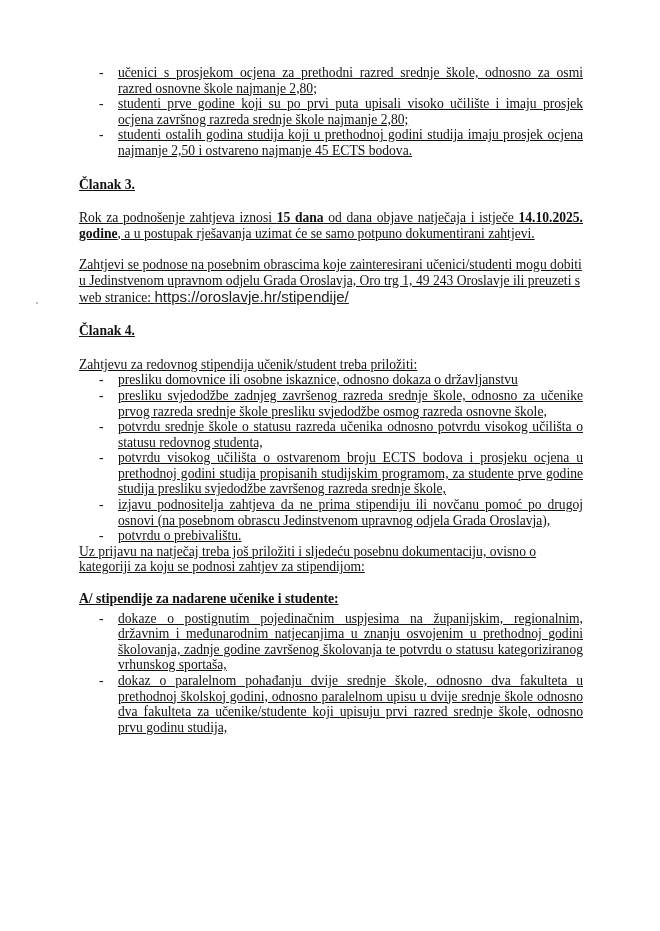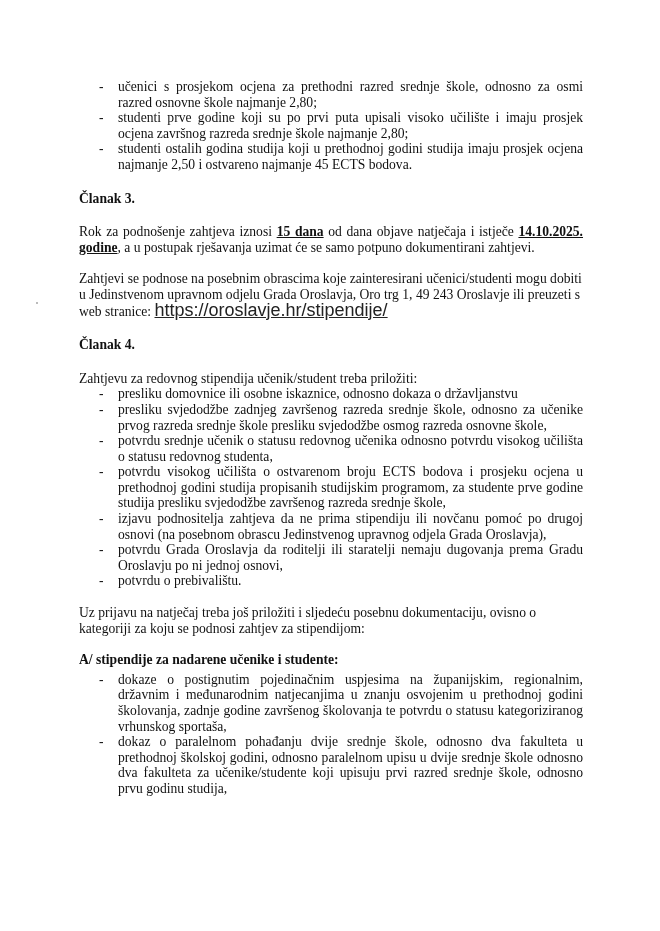--- a/index.html
+++ b/index.html
@@ -13,22 +13,23 @@
       position: relative;
       overflow: hidden;
       font-family: "Liberation Serif", "DejaVu Serif", serif;
       color: #111111;
       font-size: 13.6px;
       line-height: 15.6px;
     }
     .page {
       position: absolute;
       left: 79px;
-      top: 79px;
+      top: 65px;
       width: 504px;
+      text-decoration: underline;
     }
     ul.dash {
       list-style: none;
       margin: 0;
       padding: 0 0 0 39px;
     }
     ul.dash li {
       position: relative;
       text-align: justify;
     }
@@ -42,21 +43,21 @@
       margin: 0;
     }
     .justify { text-align: justify; }
     .heading {
       text-align: left;
       font-weight: bold;
       margin: 18px 0 18px 0;
     }
     .para { margin-bottom: 16px; }
     .ub { font-weight: bold; text-decoration: underline; }
-    .link { font-family: "Liberation Sans", "DejaVu Sans", sans-serif; font-size: 18px; text-decoration: underline; color: #222; }
+    .link { font-family: "Liberation Sans", "DejaVu Sans", sans-serif; font-size: 15px; text-decoration: underline; color: #222; }
     .subhead { font-weight: bold; margin: 16px 0 4px 0; }
     .margin-dot {
       position: absolute;
       left: 36px;
       top: 302px;
       width: 2px;
       height: 2px;
       background: #bbbbbb;
     }
   </style>
@@ -79,28 +80,27 @@
 
 
   <p><span>Zahtjevi se podnose na posebnim obrascima koje zainteresirani učenici/studenti mogu dobiti u Jedinstvenom upravnom odjelu Grada Oroslavja, Oro trg 1, 49 243 Oroslavje ili preuzeti s web stranice: </span><a class="link">https://oroslavje.hr/stipendije/</a></p>
 
   <p class="heading">Članak 4.</p>
 
   <p>Zahtjevu za redovnog stipendija učenik/student treba priložiti:</p>
   <ul class="dash">
     <li>presliku domovnice ili osobne iskaznice, odnosno dokaza o državljanstvu</li>
     <li>presliku svjedodžbe zadnjeg završenog razreda srednje škole, odnosno za učenike prvog razreda srednje škole presliku svjedodžbe osmog razreda osnovne škole,</li>
-    <li>potvrdu srednje učenik o statusu redovnog učenika odnosno potvrdu visokog učilišta o statusu redovnog studenta,</li>
+    <li>potvrdu srednje škole o statusu razreda učenika odnosno potvrdu visokog učilišta o statusu redovnog studenta,</li>
     <li>potvrdu visokog učilišta o ostvarenom broju ECTS bodova i prosjeku ocjena u prethodnoj godini studija propisanih studijskim programom, za studente prve godine studija presliku svjedodžbe završenog razreda srednje škole,</li>
-    <li>izjavu podnositelja zahtjeva da ne prima stipendiju ili novčanu pomoć po drugoj osnovi (na posebnom obrascu Jedinstvenog upravnog odjela Grada Oroslavja),</li>
-    <li>potvrdu Grada Oroslavja da roditelji ili staratelji nemaju dugovanja prema Gradu Oroslavju po ni jednoj osnovi,</li>
+    <li>izjavu podnositelja zahtjeva da ne prima stipendiju ili novčanu pomoć po drugoj osnovi (na posebnom obrascu Jedinstvenom upravnog odjela Grada Oroslavja),</li>
     <li>potvrdu o prebivalištu.</li>
   </ul>
 
-  <p style="margin-top:16px;">Uz prijavu na natječaj treba još priložiti i sljedeću posebnu dokumentaciju, ovisno o kategoriji za koju se podnosi zahtjev za stipendijom:</p>
+  <p style="">Uz prijavu na natječaj treba još priložiti i sljedeću posebnu dokumentaciju, ovisno o kategoriji za koju se podnosi zahtjev za stipendijom:</p>
 
   <p class="subhead">A/ stipendije za nadarene učenike i studente:</p>
 
   <ul class="dash">
     <li>dokaze o postignutim pojedinačnim uspjesima na županijskim, regionalnim, državnim i međunarodnim natjecanjima u znanju osvojenim u prethodnoj godini školovanja, zadnje godine završenog školovanja te potvrdu o statusu kategoriziranog vrhunskog sportaša,</li>
     <li>dokaz o paralelnom pohađanju dvije srednje škole, odnosno dva fakulteta u prethodnoj školskoj godini, odnosno paralelnom upisu u dvije srednje škole odnosno dva fakulteta za učenike/studente koji upisuju prvi razred srednje škole, odnosno prvu godinu studija,</li>
   </ul>
 
 </div>
 

